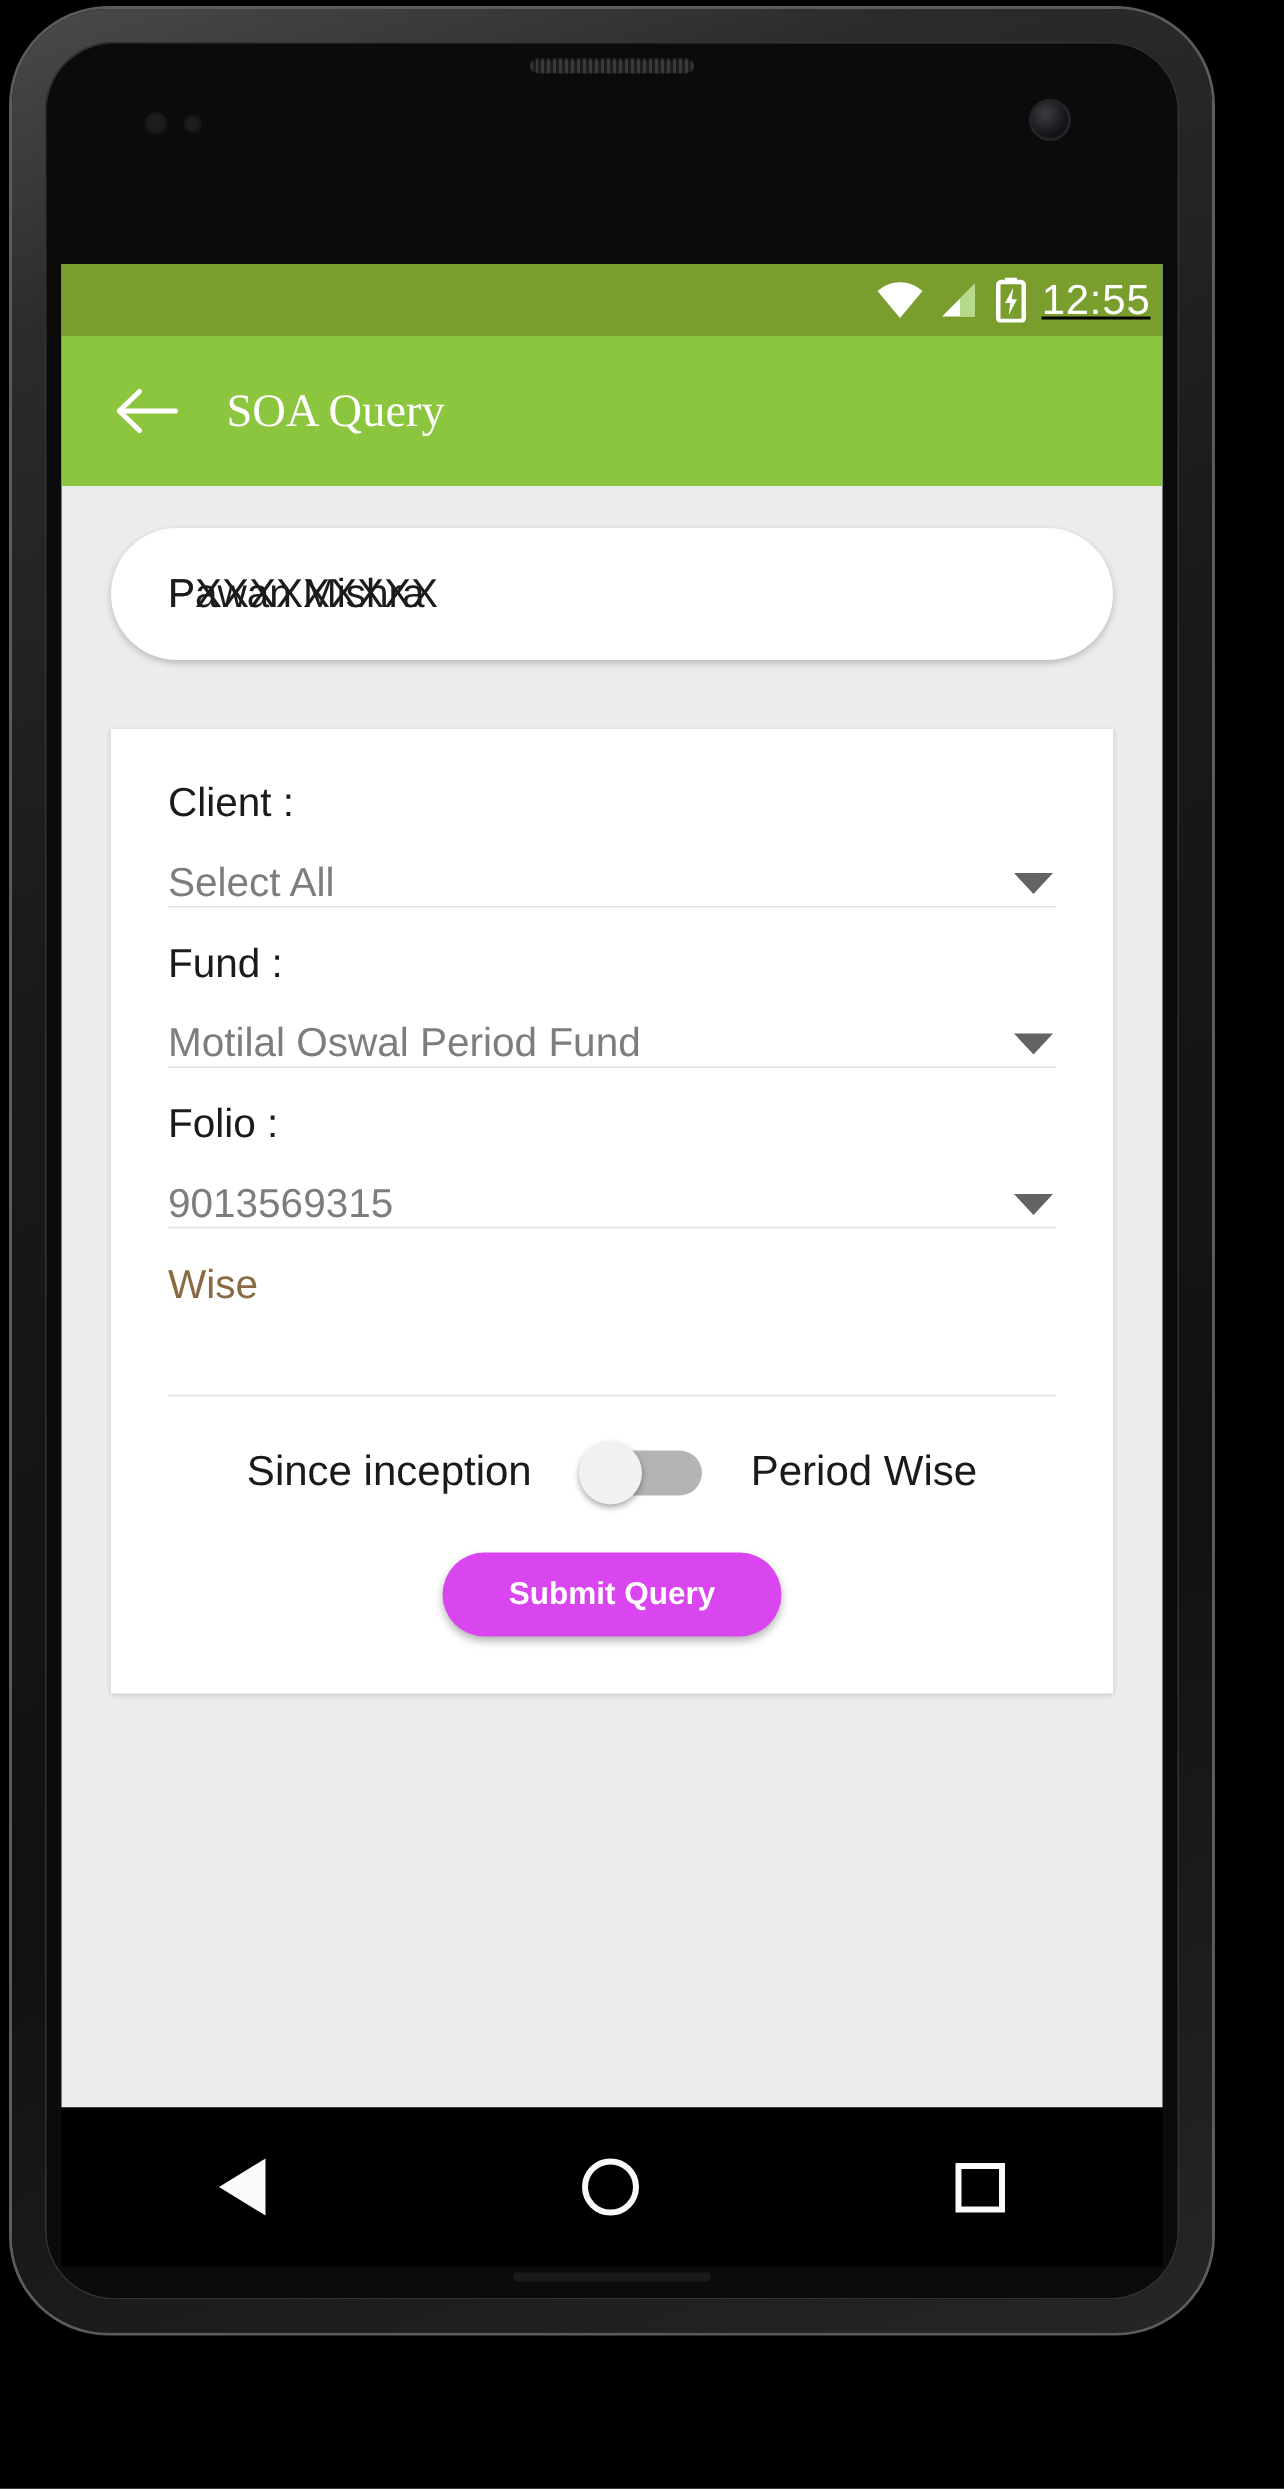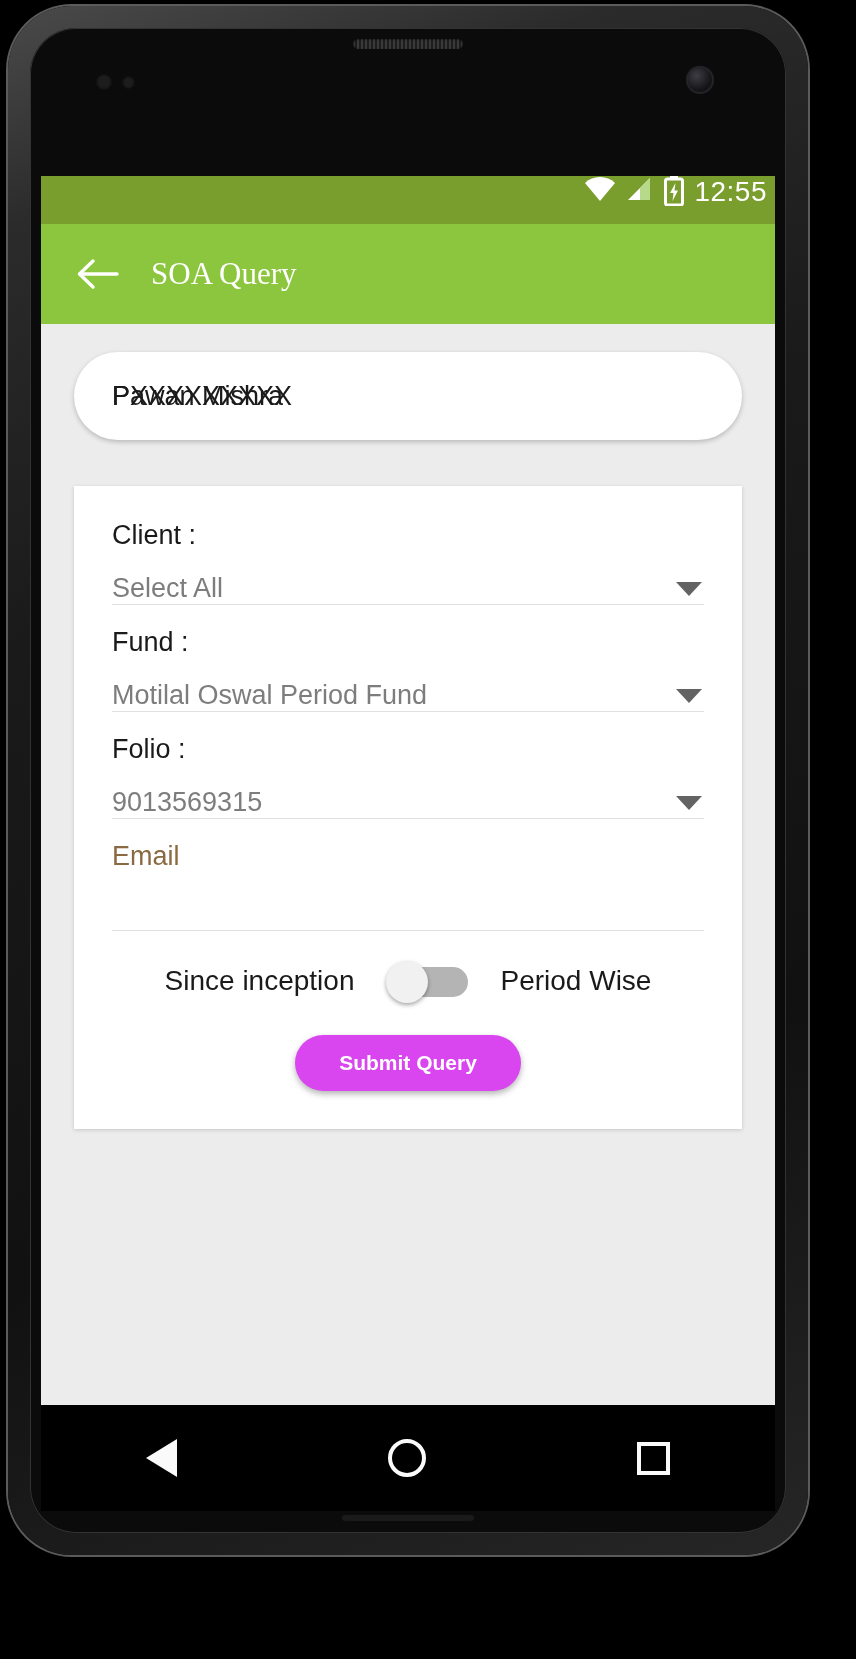--- a/index.html
+++ b/index.html
@@ -46,22 +46,22 @@
   
   #screen{
     position:absolute; left:33px; top:170px;
     width:734px; height:1229px;
     background:#ececec; overflow:hidden;
   }
 
   
   #status-bar{
     height:48px; background:#7a9e2e;
-    display:flex; justify-content:flex-end;
-    padding-right:8px; gap:10px;
+    display:flex; align-items:center; justify-content:flex-end;
+    padding-right:8px; gap:10px;text-decoration:underline;
   }
   #status-time{ color:#fff; font-size:28px; letter-spacing:.5px; }
 
   
   #app-bar{
     height:100px; background:#8cc63e;
     display:flex; align-items:center; padding-left:36px; gap:32px;
   }
   #app-bar-title{ color:#fff; font-size:31px;font-family:Liberation Serif, serif; }
 
@@ -207,21 +207,21 @@
 
       <div class="field">
         <div class="field-label">Folio :</div>
         <div class="field-row">
           <span class="field-value">9013569315</span>
           <span class="caret"></span>
         </div>
       </div>
 
       <div id="email-field">
-        <div id="email-label">Email</div>
+        <div id="email-label">Wise</div>
       </div>
 
       <div id="toggle-row">
         <span class="toggle-text">Since inception</span>
         <span id="toggle-switch">
           <span id="toggle-track"></span>
           <span id="toggle-thumb"></span>
         </span>
         <span class="toggle-text">Period Wise</span>
       </div>

